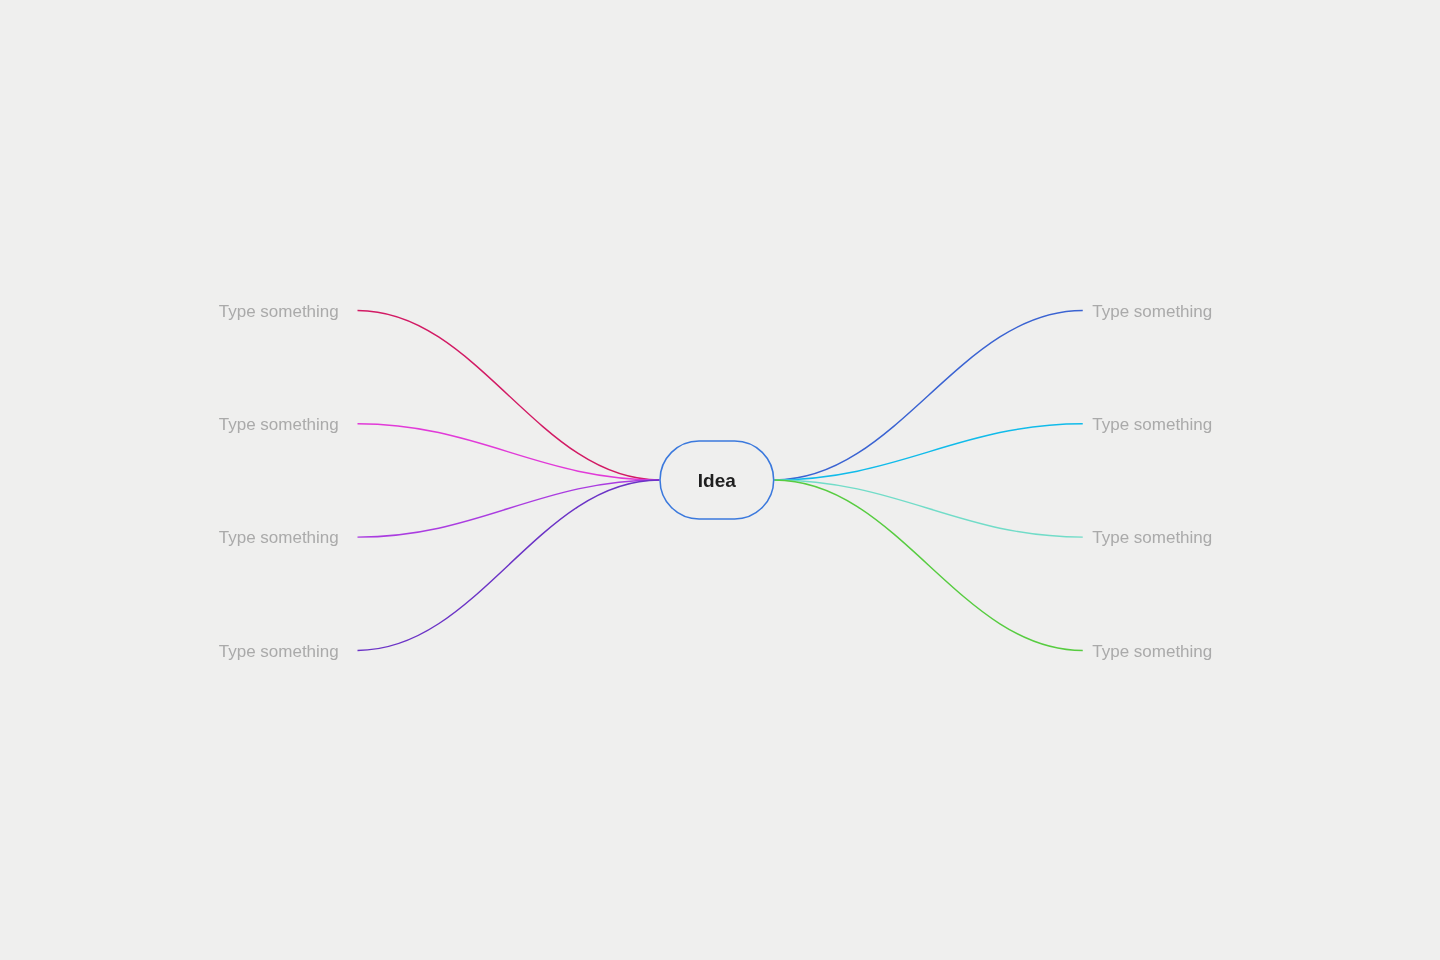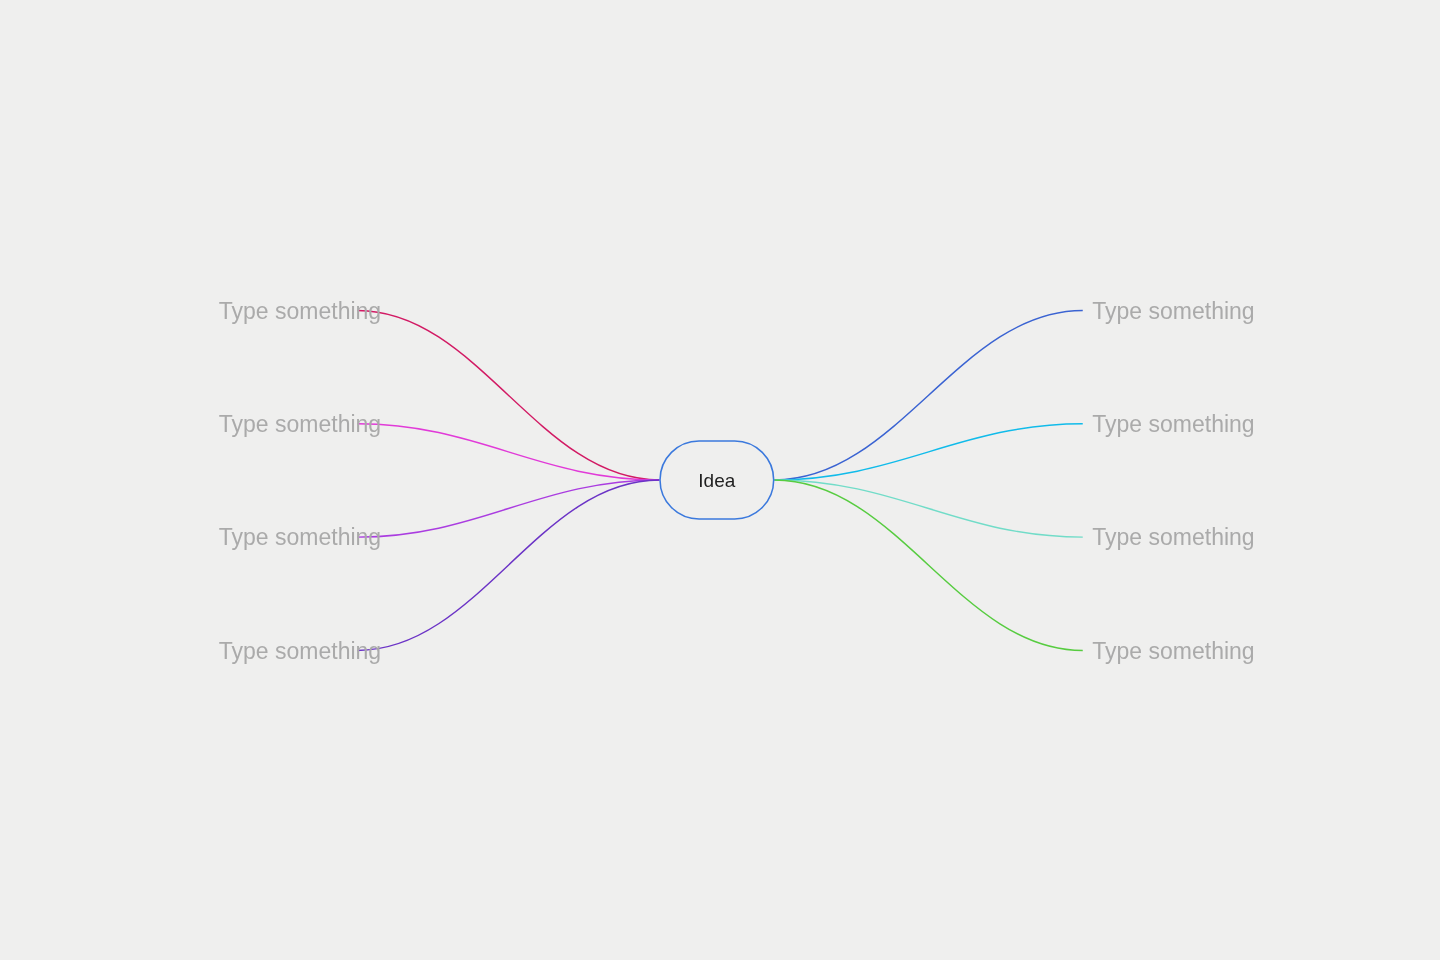--- a/index.html
+++ b/index.html
@@ -16,21 +16,21 @@
     background:transparent;
     display:flex; align-items:center; justify-content:center;
   }
   .node-label {
     font-size:19px; line-height:1;
     position:relative; top:1px;
     transform:translateZ(0);
   }
   .leaf {
     position:absolute; white-space:nowrap;
-    font-size:23px; line-height:1;
+    font-size:17px; line-height:1;
     transform:translateY(-50%) translateZ(0);
   }
 </style>
 </head>
 <body>
 
 <div id="board">
 
   <svg id="links" viewBox="0 0 1440 960">
     <path class="link" id="link-0" fill="none" d="M 357.5 310.5 C 478.2 310.5, 538.55 479.95, 659.25 479.95" stroke="#d21a64" stroke-width="1.45"></path>
@@ -38,21 +38,21 @@
     <path class="link" id="link-2" fill="none" d="M 357.5 537.1 C 478.2 537.1, 538.55 479.95, 659.25 479.95" stroke="#aa3ce0" stroke-width="1.45"></path>
     <path class="link" id="link-3" fill="none" d="M 357.5 650.4 C 478.2 650.4, 538.55 479.95, 659.25 479.95" stroke="#6b33c6" stroke-width="1.45"></path>
     <path class="link" id="link-4" fill="none" d="M 774.45 479.95 C 897.77 479.95, 959.4300000000001 310.5, 1082.75 310.5" stroke="#3a63d2" stroke-width="1.45"></path>
     <path class="link" id="link-5" fill="none" d="M 774.45 479.95 C 897.77 479.95, 959.4300000000001 423.8, 1082.75 423.8" stroke="#10bbea" stroke-width="1.45"></path>
     <path class="link" id="link-6" fill="none" d="M 774.45 479.95 C 897.77 479.95, 959.4300000000001 537.1, 1082.75 537.1" stroke="#71dcc8" stroke-width="1.45"></path>
     <path class="link" id="link-7" fill="none" d="M 774.45 479.95 C 897.77 479.95, 959.4300000000001 650.4, 1082.75 650.4" stroke="#57cc40" stroke-width="1.45"></path>
     <rect id="root-outline" fill="none" x="660.025" y="440.92499999999995" width="113.65" height="78.05" rx="39.025" ry="39.025" stroke="#3b79dd" stroke-width="1.55"></rect>
   </svg>
 
   <div class="node" id="root-node" style="left: 659.25px; top: 440.15px; width: 115.2px; height: 79.6px;">
-    <span class="node-label" style="color: rgb(31, 31, 31);">Idea</span>
+    <span class="node-label" style="color: rgb(31, 31, 31); font-weight: bold;">Idea</span>
   </div>
 
   <div class="leaf" id="leaf-0" style="left: 218.75px; top: 310.5px; color: rgb(170, 170, 170);">Type something</div>
   <div class="leaf" id="leaf-1" style="left: 218.75px; top: 423.8px; color: rgb(170, 170, 170);">Type something</div>
   <div class="leaf" id="leaf-2" style="left: 218.75px; top: 537.1px; color: rgb(170, 170, 170);">Type something</div>
   <div class="leaf" id="leaf-3" style="left: 218.75px; top: 650.9px; color: rgb(170, 170, 170);">Type something</div>
   <div class="leaf" id="leaf-4" style="left: 1092.25px; top: 310.5px; color: rgb(170, 170, 170);">Type something</div>
   <div class="leaf" id="leaf-5" style="left: 1092.25px; top: 423.8px; color: rgb(170, 170, 170);">Type something</div>
   <div class="leaf" id="leaf-6" style="left: 1092.25px; top: 537.1px; color: rgb(170, 170, 170);">Type something</div>
   <div class="leaf" id="leaf-7" style="left: 1092.25px; top: 650.9px; color: rgb(170, 170, 170);">Type something</div>

